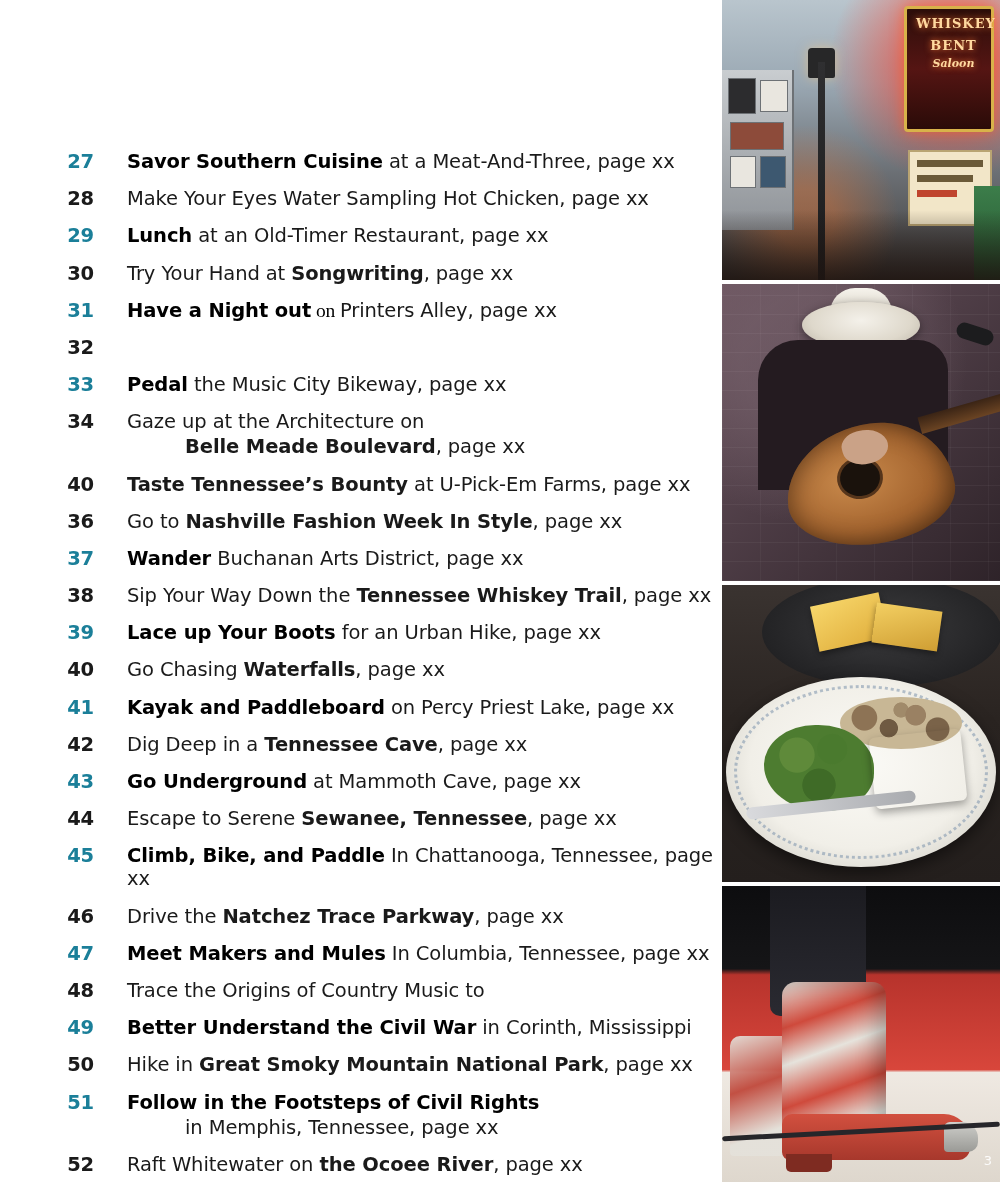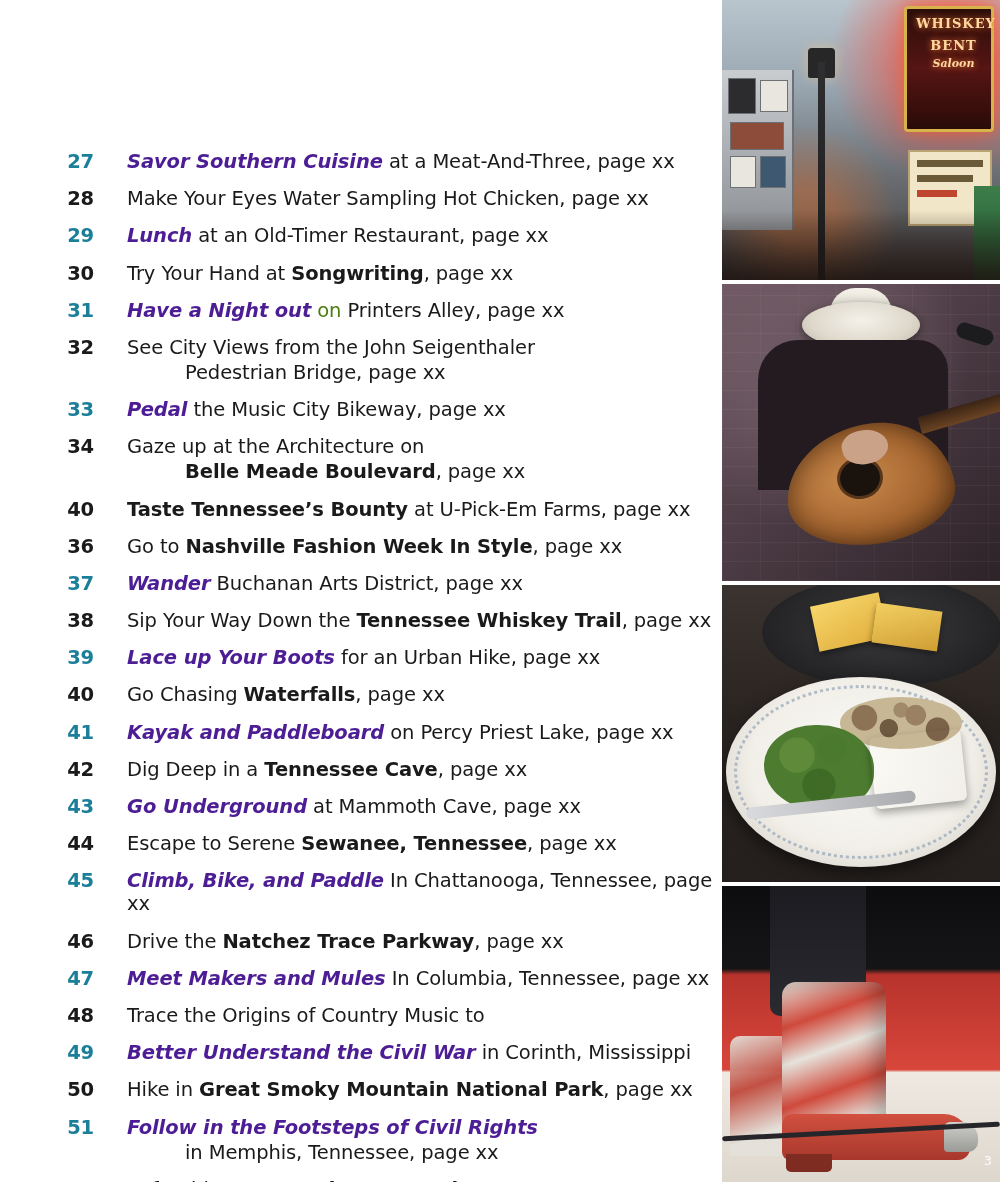--- a/index.html
+++ b/index.html
@@ -56,22 +56,22 @@
   .num.accent {
     color: #1b7f99;
   }
   .txt {
     flex: 1 1 auto;
     font-size: 19.5px;
     color: #1a1a1a;
     letter-spacing: -0.1px;
   }
   .txt .b { font-weight: bold; }
-  .txt .t { color: #4d7c0f; }
-  .txt .bt { font-weight: bold; color: #4c1d95; font-style: italic; }
+  .txt .t { color: #000000; font-family: Liberation Serif, serif; }
+  .txt .bt { font-weight: bold; color: #000000; }
   .cont {
     display: block;
     padding-left: 58px;
     margin-top: 2px;
   }
 
   
   .photos {
     position: absolute;
     right: 0;
@@ -494,21 +494,20 @@
         <li class="entry">
           <span class="num">30</span>
           <span class="txt"><span>Try Your Hand at </span><span class="b">Songwriting</span><span>, page xx</span></span>
         </li>
         <li class="entry">
           <span class="num accent">31</span>
           <span class="txt"><span class="bt">Have a Night out</span><span class="t"> on </span><span>Printers Alley, page xx</span></span>
         </li>
         <li class="entry">
           <span class="num">32</span>
-          <span class="txt"><span>See City Views from the John Seigenthaler</span><span class="cont"><span>Pedestrian Bridge</span><span>, page xx</span></span></span>
         </li>
         <li class="entry">
           <span class="num accent">33</span>
           <span class="txt"><span class="bt">Pedal</span><span> the Music City Bikeway, page xx</span></span>
         </li>
         <li class="entry">
           <span class="num">34</span>
           <span class="txt"><span>Gaze up at the Architecture on</span><span class="cont"><span class="b">Belle Meade Boulevard</span><span>, page xx</span></span></span>
         </li>
         <li class="entry">

